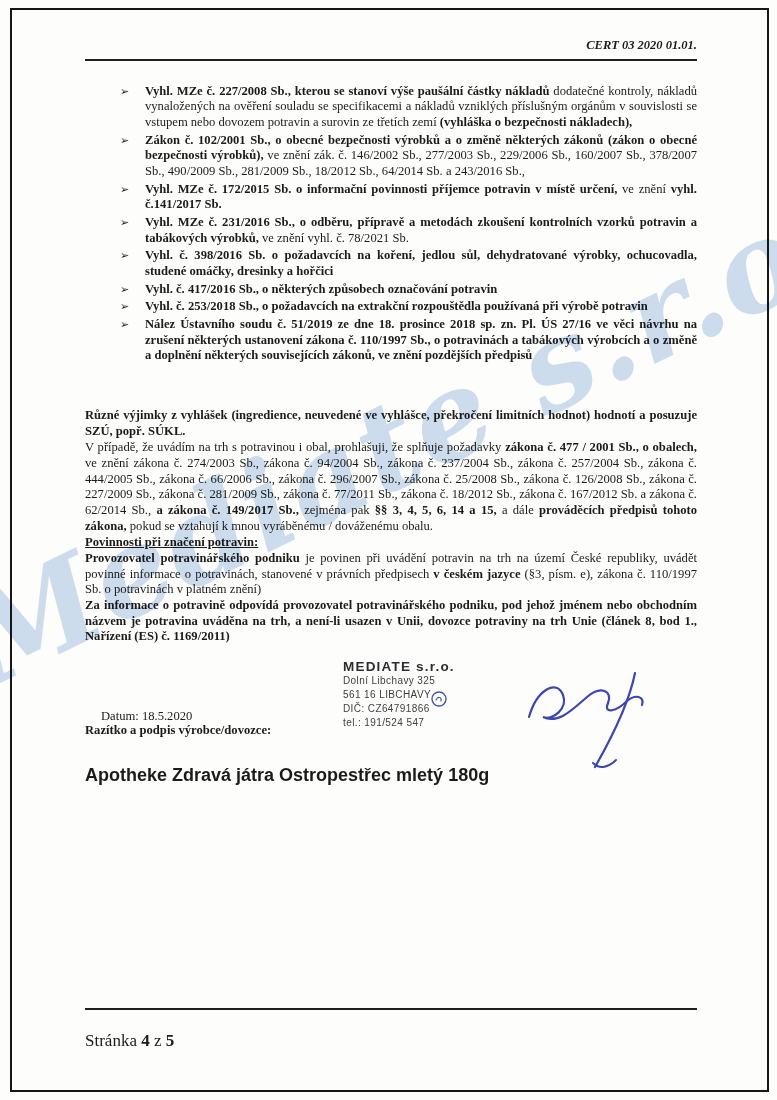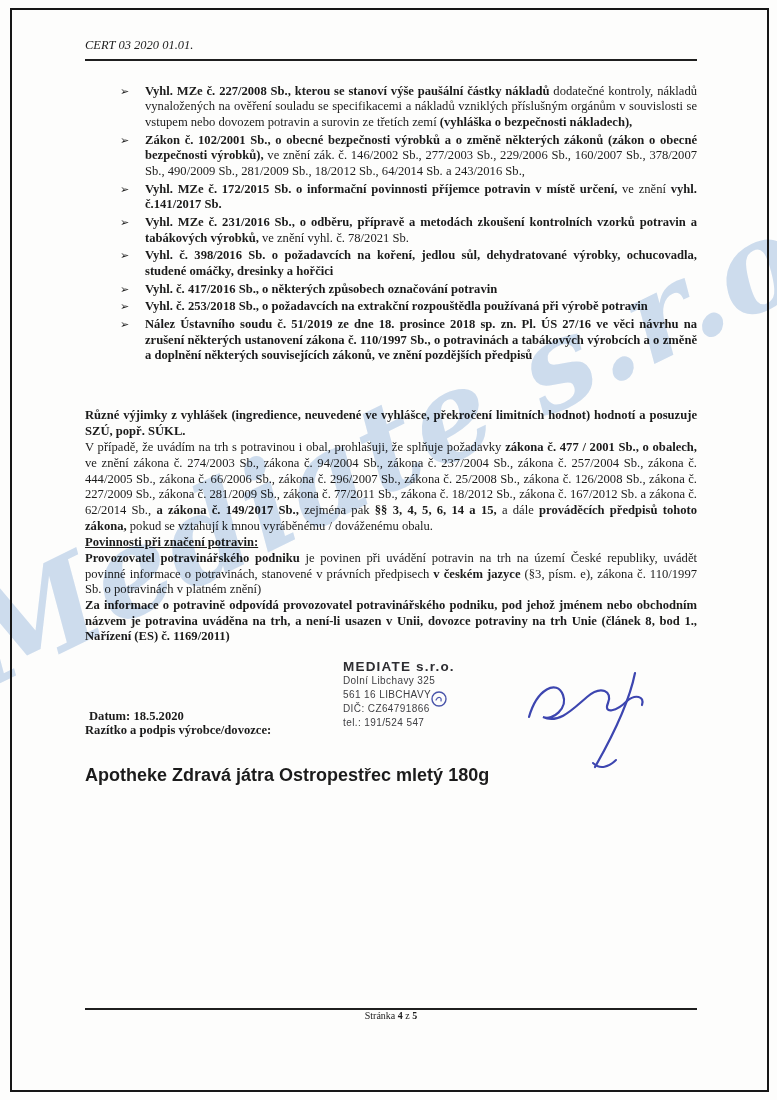--- a/index.html
+++ b/index.html
@@ -15,44 +15,44 @@
     border:2px solid #161616; z-index:6; pointer-events:none;
   }
   .watermark {
     position:absolute; left:6px; top:566px; z-index:3;
     font-family:"DejaVu Serif", serif; font-style:italic; font-weight:bold;
     font-size:122px; white-space:nowrap; letter-spacing:2px;
     transform:rotate(-26deg); transform-origin:left bottom;
     color:#a8c3e4; opacity:.55; mix-blend-mode:multiply; pointer-events:none;
   }
   .content { position:absolute; left:85px; right:80px; top:38px; z-index:2; }
-  .doc-header { font-style:italic; font-size:12.5px; }
+  .doc-header { text-align:right; font-style:italic; font-size:12.5px;font-weight:bold; }
   .header-rule { border-top:2px solid #1f1f1f; margin-top:5px; }
   .bullets { margin-top:23px; }
   .bullet-row { display:flex; margin-bottom:2px; }
   .marker { flex:none; width:25px; margin-left:35px; font-size:11px; padding-top:1px; font-family:"DejaVu Sans",sans-serif; }
   .bullet-text { flex:1; text-align:justify; }
   .b { font-weight:bold; }
   .para { text-align:justify; }
   .mt-exceptions { margin-top:44px; font-weight:bold; }
   .mt-packaging { margin-top:1px; }
   .heading-underline { font-weight:bold; text-decoration:underline; margin-top:1px; }
   .sign-area { position:relative; height:74px; margin-top:22px; }
   .stamp-label { position:absolute; left:0; top:8px; font-weight:bold;margin-top:48px; }
-  .datum { position:absolute; left:4px; top:42px; font-weight:bold; }
+  .datum { position:absolute; left:16px; top:42px; font-weight:normal; }
   .stamp-block { position:absolute; left:258px; top:-8px; font-family:"Liberation Sans",sans-serif; color:#3e3e42; }
   .stamp-company { font-weight:bold; font-size:13.5px; letter-spacing:1.2px; color:#2d2d31; line-height:15px; }
   .stamp-line { font-size:10px; line-height:14px; letter-spacing:.4px; }
   .stamp-mark { position:absolute; left:344px; top:22px; z-index:4; }
   .signature { position:absolute; left:438px; top:-4px; z-index:4; }
   .seznam { font-weight:bold; }
   .product { margin-top:23px; font-family:"Liberation Sans",sans-serif; font-weight:bold; font-size:18px; }
   .footer { position:absolute; left:85px; right:80px; top:1008px; z-index:2; }
   .footer-rule { border-top:2px solid #1f1f1f; }
-  .footer-text { text-align:center; margin-top:0; font-size:10px; }
+  .footer-text { text-align:left; margin-top:20px; font-size:17px; }
 </style>
 </head>
 <body>
 
 <div class="page">
   <div class="frame"></div>
   <div class="watermark">Mediate s.r.o.</div>
 
   <div class="content">
     <div class="doc-header">CERT 03 2020 01.01.</div>

